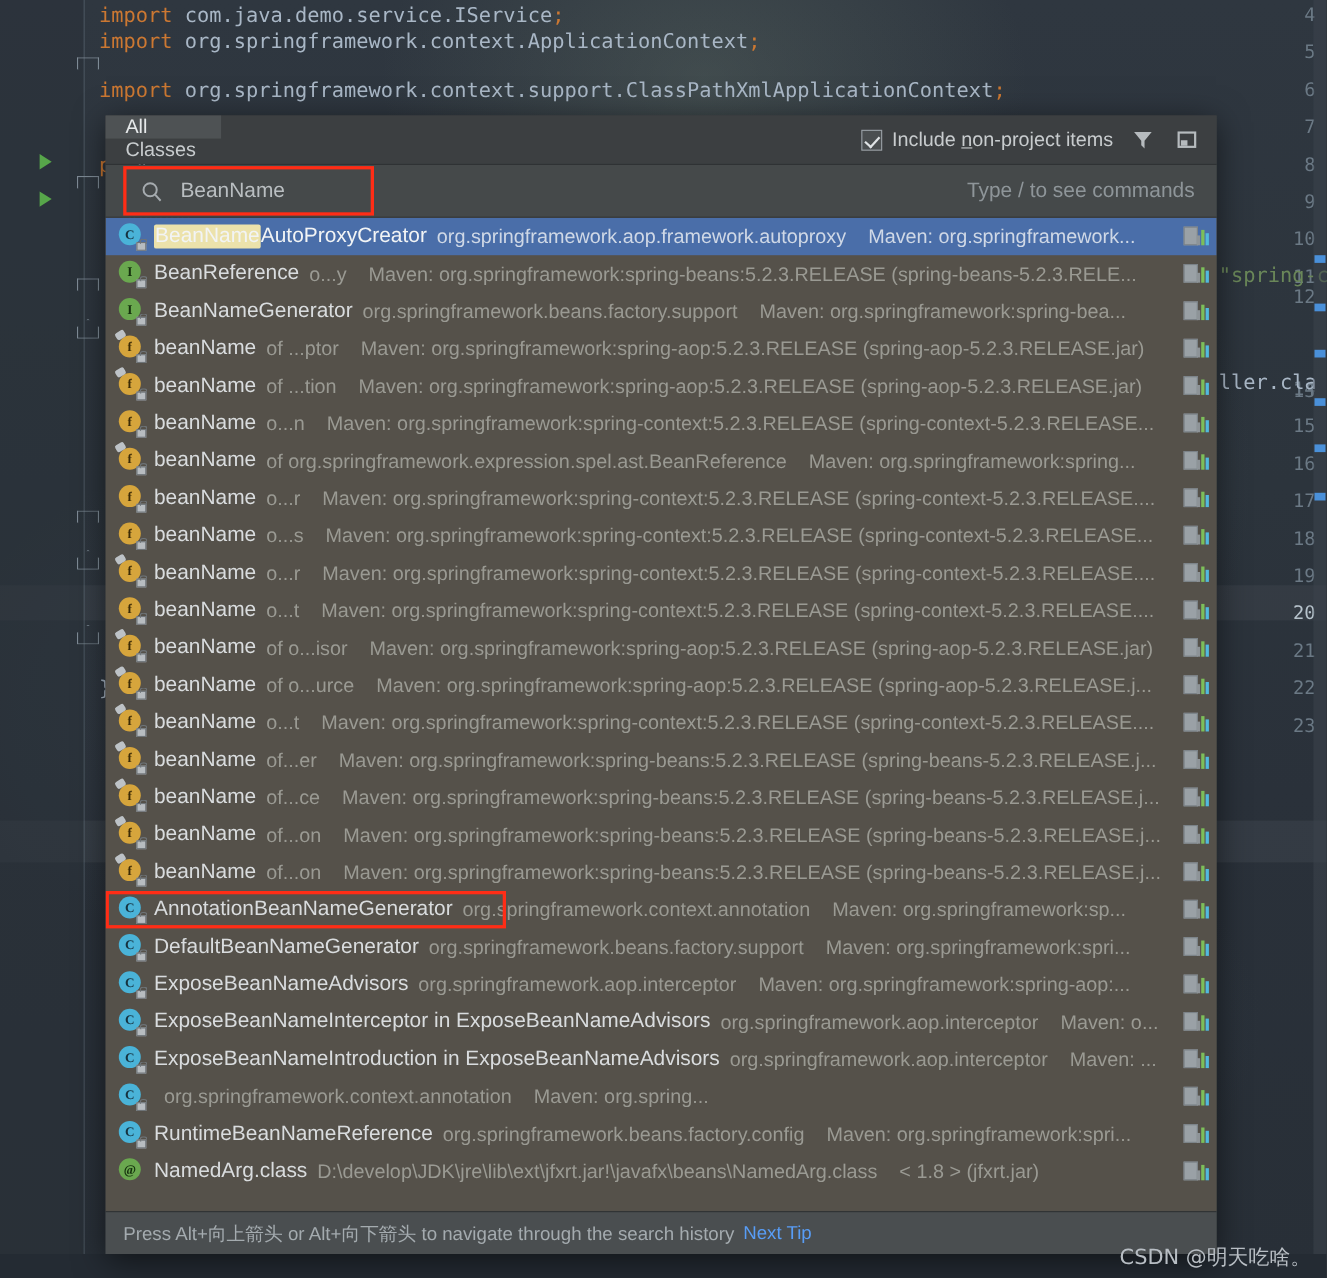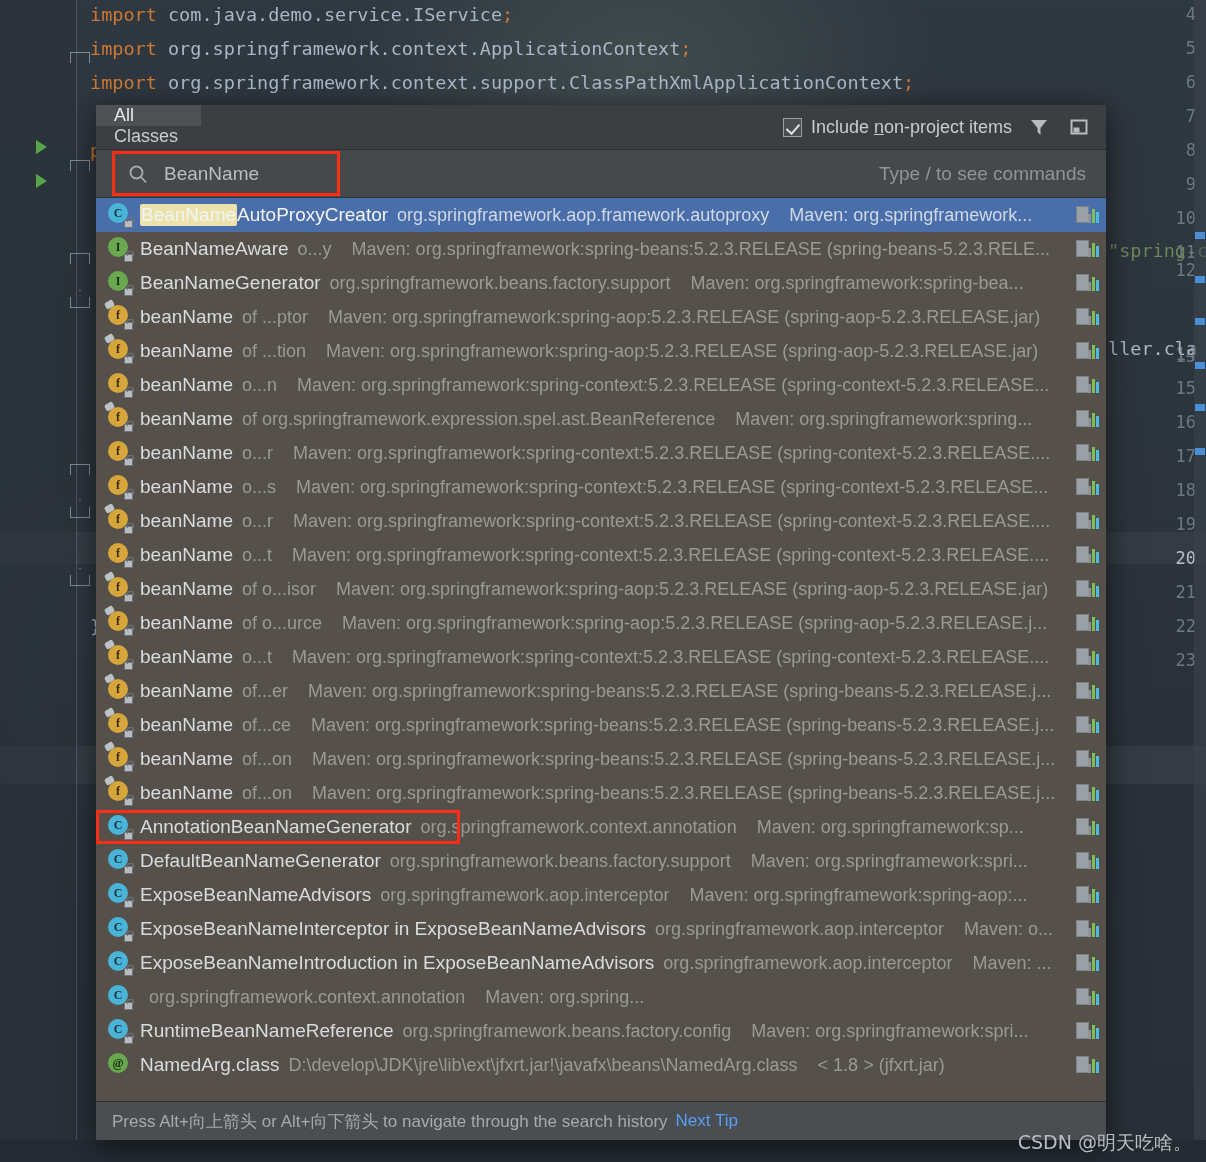--- a/index.html
+++ b/index.html
@@ -262,21 +262,21 @@
         <div class="gutter-line" style="top: 446px;">17</div>
         <div class="gutter-line" style="top: 480px;">18</div>
         <div class="gutter-line" style="top: 514px;">19</div>
         <div class="gutter-line cur" style="top: 548px;">20</div>
         <div class="gutter-line" style="top: 582px;">21</div>
         <div class="gutter-line" style="top: 616px;">22</div>
         <div class="gutter-line" style="top: 650px;">23</div>
       </div>
     <div id="code-area">
         <div class="code-line" style="top: 4px; left: 90px;"><span class="kw">import</span><span class="pln"> com.java.demo.service.IService</span><span class="sem">;</span></div>
-        <div class="code-line" style="top: 38px; left: 90px;"><span class="kw">import</span><span class="pln"> org.springframework.context.ApplicationContext</span><span class="sem">;</span></div>
+        <div class="code-line" style="top: 28px; left: 90px;"><span class="kw">import</span><span class="pln"> org.springframework.context.ApplicationContext</span><span class="sem">;</span></div>
         <div class="code-line" style="top: 72px; left: 90px;"><span class="kw">import</span><span class="pln"> org.springframework.context.support.ClassPathXmlApplicationContext</span><span class="sem">;</span></div>
         <div class="code-line" style="top: 140px; left: 90px;"><span class="kw">p</span></div>
         <div class="code-line" style="top: 616px; left: 90px;"><span class="pln">}</span></div>
       </div>
 
     <div class="run-arrow" style="top:140px;"></div>
     <div class="run-arrow" style="top:174px;"></div>
 
     <div class="fold down" style="top:52px;"></div>
     <div class="fold down" style="top:160px;"></div>
@@ -362,21 +362,21 @@
               <i class="g" style="height:14px"></i>
               <i class="b" style="height:11px"></i>
             </span>
           </span>
         </div>
         <div class="row">
           <span class="row-icon">
             <span class="badge iface">I</span>
             <span class="lock"></span>
           </span>
-          <span class="r-name">BeanNameAware</span>
+          <span class="r-name">BeanReference</span>
           <span class="r-sub">o...y</span>
           <span class="r-loc">Maven: org.springframework:spring-beans:5.2.3.RELEASE (spring-beans-5.2.3.RELE...</span>
           <span class="mod-icon">
             <span class="box"></span>
             <span class="bars">
               <i style="height:9px"></i>
               <i class="g" style="height:14px"></i>
               <i class="b" style="height:11px"></i>
             </span>
           </span>

